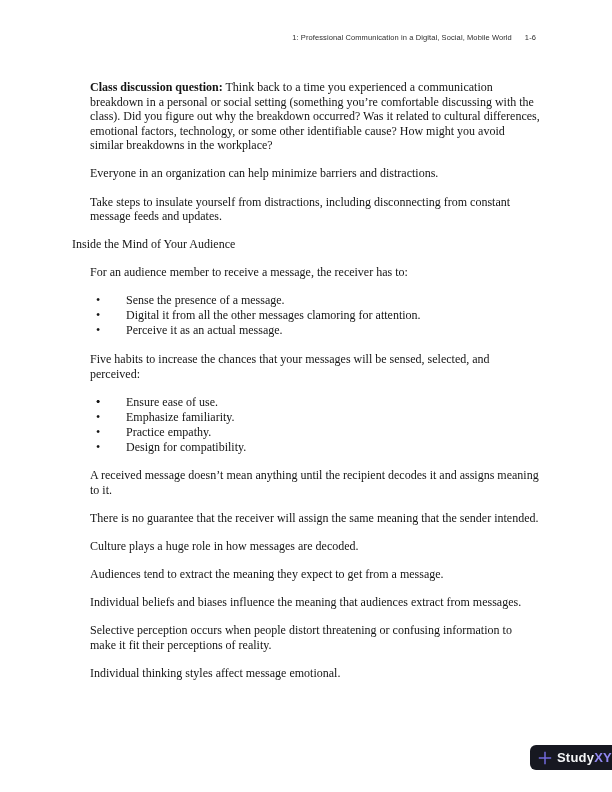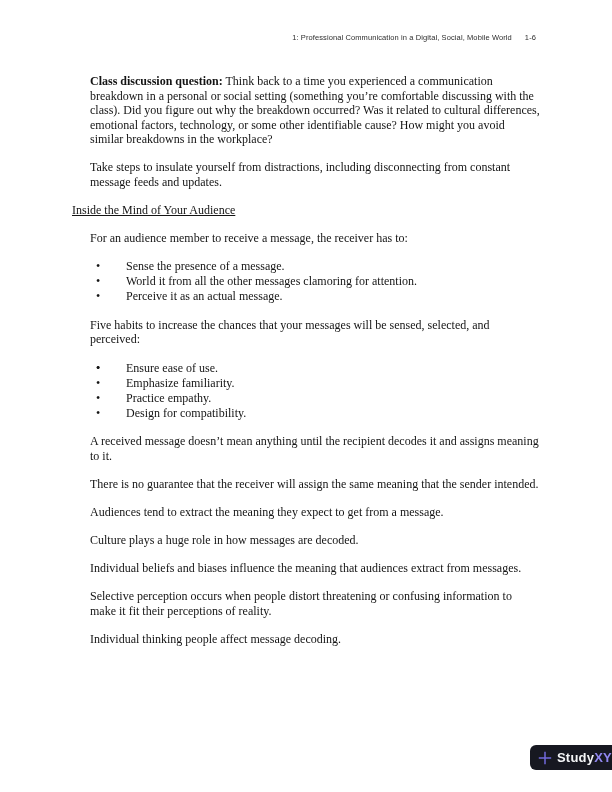--- a/index.html
+++ b/index.html
@@ -23,29 +23,28 @@
     align-items: flex-start;
     gap: 13px;
     font-family: "Liberation Sans", sans-serif;
     font-size: 7.5px;
     letter-spacing: 0.1px;
     color: var(--header-text, #2e2e2e);
     white-space: nowrap;
   }
   .content {
     position: absolute;
-    top: 74px;
+    top: 80px;
     left: 72px;
     width: 468px;
     line-height: 14.6px;
   }
   .content p { margin: 0 0 13.5px 18px; }
   .section-heading {
     margin: 3px 0 13.5px 0 !important;
-    text-decoration: underline;
   }
   .bold { font-weight: bold; }
   .term { }
   ul.bullets {
     list-style: none;
     margin: 0 0 13.5px 0;
     padding: 0;
   }
   ul.bullets li {
     position: relative;
@@ -87,50 +86,51 @@
 
   <div class="header">
     <span>1: Professional Communication in a Digital, Social, Mobile World</span>
     <span>1-6</span>
   </div>
 
   <div class="content">
 
     <p><span class="bold">Class discussion question:</span><span> Think back to a time you experienced a communication breakdown in a personal or social setting (something you’re comfortable discussing with the class). Did you figure out why the breakdown occurred? Was it related to cultural differences, emotional factors, technology, or some other identifiable cause? How might you avoid similar breakdowns in the workplace?</span></p>
 
+    <p>Everyone in an organization can help minimize barriers and distractions.</p>
 
     <p>Take steps to insulate yourself from distractions, including disconnecting from constant message feeds and updates.</p>
 
     <p class="section-heading">Inside the Mind of Your Audience</p>
 
     <p>For an audience member to receive a message, the receiver has to:</p>
 
     <ul class="bullets">
       <li><span class="bullet-glyph">•</span><span class="term">Sense</span><span> the presence of a message.</span></li>
-      <li><span class="bullet-glyph">•</span><span class="term">World</span><span> it from all the other messages clamoring for attention.</span></li>
+      <li><span class="bullet-glyph">•</span><span class="term">Digital</span><span> it from all the other messages clamoring for attention.</span></li>
       <li><span class="bullet-glyph">•</span><span class="term">Perceive</span><span> it as an actual message.</span></li>
     </ul>
 
     <p>Five habits to increase the chances that your messages will be sensed, selected, and perceived:</p>
 
     <ul class="bullets">
       <li><span class="bullet-glyph">•</span></li>
       <li><span class="bullet-glyph">•</span><span>Ensure ease of use.</span></li>
       <li><span class="bullet-glyph">•</span><span>Emphasize familiarity.</span></li>
       <li><span class="bullet-glyph">•</span><span>Practice empathy.</span></li>
       <li><span class="bullet-glyph">•</span><span>Design for compatibility.</span></li>
     </ul>
 
     <p>A received message doesn’t mean anything until the recipient decodes it and assigns meaning to it.</p>
     <p>There is no guarantee that the receiver will assign the same meaning that the sender intended.</p>
+    <p>Culture plays a huge role in how messages are decoded.</p>
     <p>Audiences tend to extract the meaning they expect to get from a message.</p>
-    <p>Culture plays a huge role in how messages are decoded.</p>
     <p>Individual beliefs and biases influence the meaning that audiences extract from messages.</p>
     <p>Selective perception occurs when people distort threatening or confusing information to make it fit their perceptions of reality.</p>
-    <p>Individual thinking people affect message decoding.</p>
+    <p>Individual thinking styles affect message emotional.</p>
 
   </div>
 
   <div class="brand-badge">
     <span class="plus-wrap">
       <svg width="14" height="14" viewBox="0 0 14 14" aria-hidden="true">
         <path d="M7 0.8 L7 13.2 M0.8 7 L13.2 7" fill="none" stroke-width="1.5"></path>
       </svg>
     </span>
     <span class="brand">Study</span>

